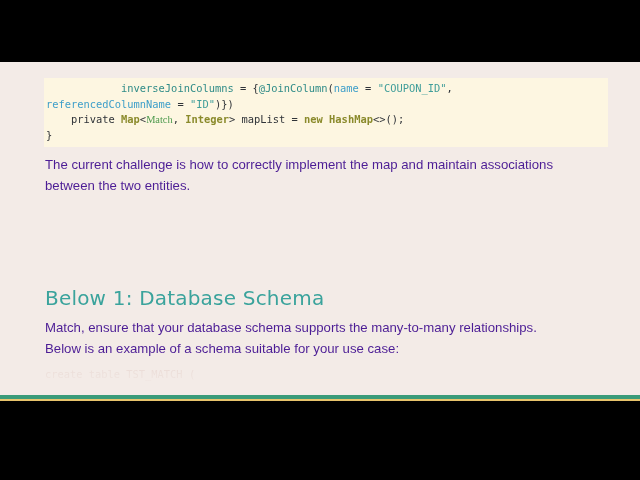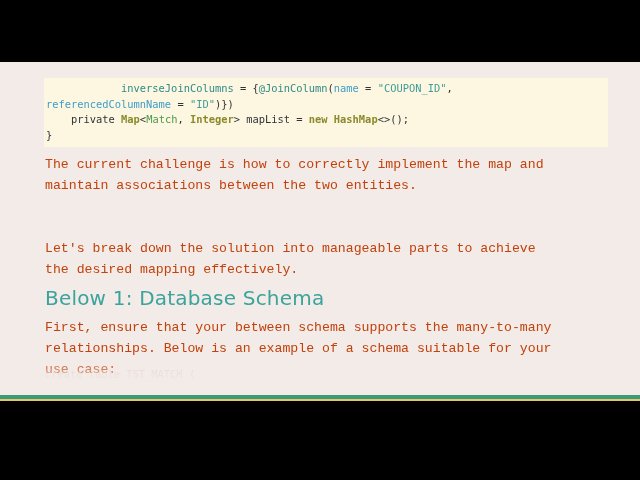--- a/index.html
+++ b/index.html
@@ -62,33 +62,33 @@
     line-height: 15.6px;
     color: #2f3338;
     white-space: pre;
     padding: 3px 0 4px 0;
     box-sizing: border-box;
   }
   .code-line { display: block; padding-left: 2px; }
   .tok-ann   { color: #2e8b87; }
   .tok-str   { color: #3f9d99; }
   .tok-type  { color: #8a8a2b; font-weight: bold; }
-  .tok-type2 { color: #4d9a4d; }
+  .tok-type2 { color: #4d9a4d; font-family: Liberation Serif, serif; }
   .tok-plain { color: #2f3338; }
   .tok-blue  { color: #3d9ec9; }
 
   
   .para {
     position: absolute;
     left: 45px;
     width: 512px;
-    font-family: Liberation Mono, monospace;
+    font-family: Liberation Sans, sans-serif;
     font-size: 13.2px;
     line-height: 21px;
-    color: #c2410c;
+    color: #4c1d95;
   }
   .heading {
     position: absolute;
     left: 45px;
     width: 540px;
     font-family: "DejaVu Sans", sans-serif;
     font-size: 20px;
     font-weight: 400;
     color: #3aa39c;
     letter-spacing: 0.2px;
@@ -149,25 +149,24 @@
 
   <div id="slide">
 
     <div id="slide-body">
 
       <div class="code-block"><span class="code-line"><span class="tok-plain">            </span><span class="tok-ann">inverseJoinColumns</span><span class="tok-plain"> = </span><span class="tok-plain">{</span><span class="tok-ann">@JoinColumn</span><span class="tok-plain">(</span><span class="tok-blue">name</span><span class="tok-plain"> = </span><span class="tok-str">"COUPON_ID"</span><span class="tok-plain">,</span></span><span class="code-line"><span class="tok-blue">referencedColumnName</span><span class="tok-plain"> = </span><span class="tok-str">"ID"</span><span class="tok-plain">)})</span></span><span class="code-line"><span class="tok-plain">    </span><span class="tok-plain">private </span><span class="tok-type">Map</span><span class="tok-plain">&lt;</span><span class="tok-type2">Match</span><span class="tok-plain">, </span><span class="tok-type">Integer</span><span class="tok-plain">&gt; </span><span class="tok-plain">mapList</span><span class="tok-plain"> = </span><span class="tok-type">new </span><span class="tok-type">HashMap</span><span class="tok-plain">&lt;&gt;();</span></span><span class="code-line"><span class="tok-plain">}</span></span></div>
 
       <div class="para" id="para-challenge">The current challenge is how to correctly implement the map and maintain associations between the two entities.</div>
 
 
-      <div class="para" id="para-solution">Let's break down the solution into manageable parts to achieve the desired mapping effectively.</div>
 
       <div class="heading" id="heading-step1">Below 1: Database Schema</div>
 
-      <div class="para" id="para-step1">First, ensure that your between schema supports the many-to-many relationships. Below is an example of a schema suitable for your use case:</div>
+      <div class="para" id="para-step1">Match, ensure that your database schema supports the many-to-many relationships. Below is an example of a schema suitable for your use case:</div>
 
       <div id="code-faded">create table TST_MATCH (</div>
 
       <div id="fade-overlay"></div>
 
     </div>
 
     <div id="footer-rule"></div>
     <div id="footer-bar">
       

